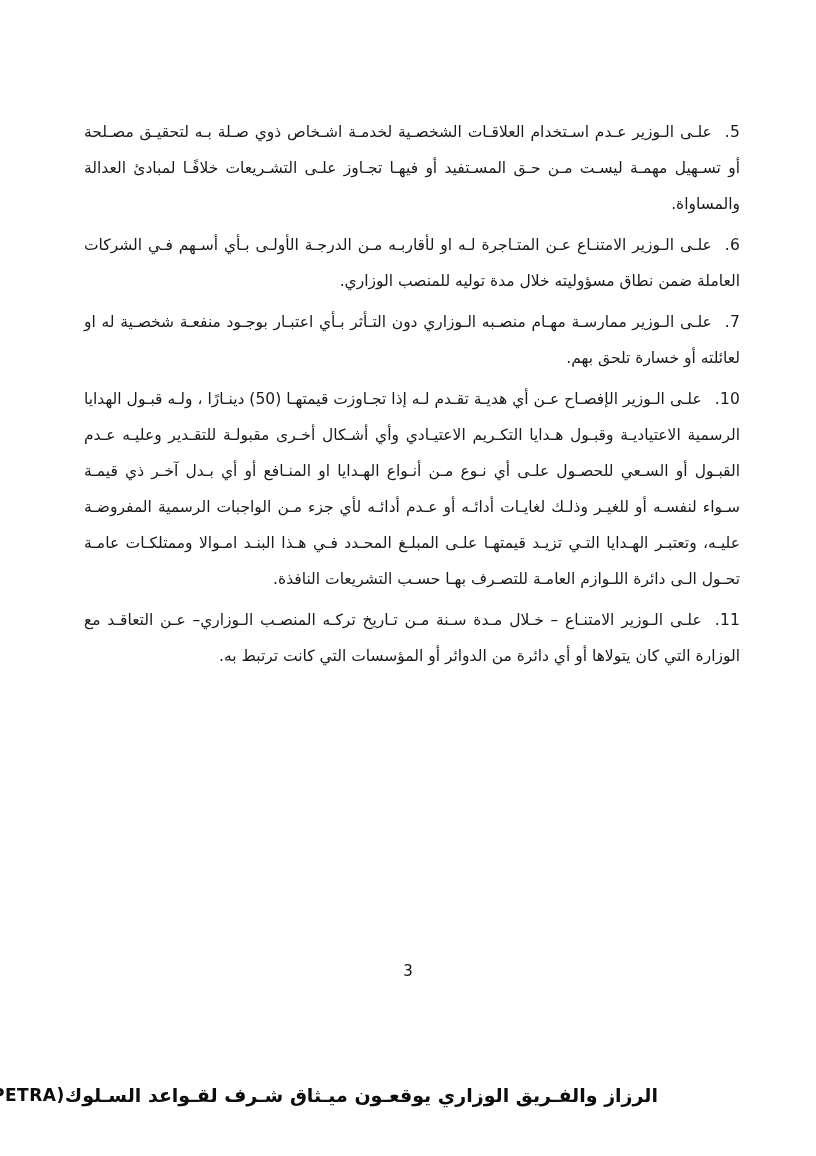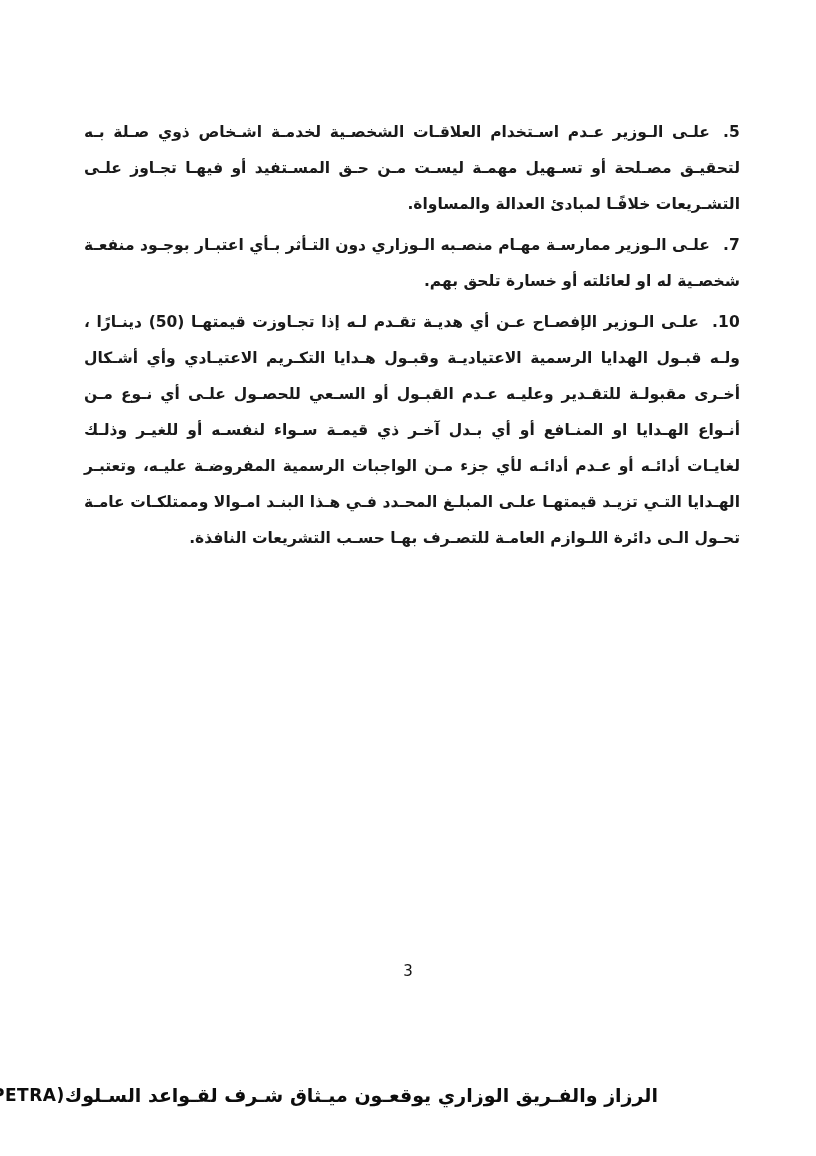--- a/index.html
+++ b/index.html
@@ -16,21 +16,20 @@
   }
 
   
   .content {
     position: absolute;
     top: 114px;
     right: 76px;
     left: 84px;
     direction: rtl;
     unicode-bidi: embed;
-    font-weight: bold;
   }
 
   .item {
     font-size: 15.5px;
     line-height: 36px;
     text-align: justify;
     text-justify: inter-word;
     margin: 0 0 5px 0;
     letter-spacing: 0.2px;
   }
@@ -76,27 +75,29 @@
 </style>
 </head>
 <body>
 
 <div class="page">
 
   <div class="content">
 
     <div class="item"><span class="num">5.</span><span class="txt">علـى الـوزير عـدم اسـتخدام العلاقـات الشخصـية لخدمـة اشـخاص ذوي صـلة بـه لتحقيـق مصـلحة أو تسـهيل مهمـة ليسـت مـن حـق المسـتفيد أو فيهـا تجـاوز علـى التشـريعات خلافًـا لمبادئ العدالة والمساواة.</span></div>
 
+    <div class="item"><span class="num">6.</span><span class="txt">علـى الـوزير الامتنـاع عـن المتـاجرة لـه او لأقاربـه مـن الدرجـة الأولـى بـأي أسـهم فـي الشركات العاملة ضمن نطاق مسؤوليته خلال مدة توليه للمنصب الوزاري.</span></div>
 
     <div class="item"><span class="num">7.</span><span class="txt">علـى الـوزير ممارسـة مهـام منصـبه الـوزاري دون التـأثر بـأي اعتبـار بوجـود منفعـة شخصـية له او لعائلته أو خسارة تلحق بهم.</span></div>
 
 
 
     <div class="item"><span class="num">10.</span><span class="txt">علـى الـوزير الإفصـاح عـن أي هديـة تقـدم لـه إذا تجـاوزت قيمتهـا (50) دينـارًا ، ولـه قبـول الهدايا الرسمية الاعتياديـة وقبـول هـدايا التكـريم الاعتيـادي وأي أشـكال أخـرى مقبولـة للتقـدير وعليـه عـدم القبـول أو السـعي للحصـول علـى أي نـوع مـن أنـواع الهـدايا او المنـافع أو أي بـدل آخـر ذي قيمـة سـواء لنفسـه أو للغيـر وذلـك لغايـات أدائـه أو عـدم أدائـه لأي جزء مـن الواجبات الرسمية المفروضـة عليـه، وتعتبـر الهـدايا التـي تزيـد قيمتهـا علـى المبلـغ المحـدد فـي هـذا البنـد امـوالا وممتلكـات عامـة تحـول الـى دائرة اللـوازم العامـة للتصـرف بهـا حسـب التشريعات النافذة.</span></div>
 
+    <div class="item"><span class="num">11.</span><span class="txt">علـى الـوزير الامتنـاع – خـلال مـدة سـنة مـن تـاريخ تركـه المنصـب الـوزاري– عـن التعاقـد مع الوزارة التي كان يتولاها أو أي دائرة من الدوائر أو المؤسسات التي كانت ترتبط به.</span></div>
 
   </div>
 
   <div class="pagenum">3</div>
 
   <div class="caption">
     <span class="caption-title">الرزاز والفـريق الوزاري يوقعـون ميـثاق شـرف لقـواعد السـلوك</span>
     <span class="caption-credit">(PETRA)</span>
   </div>
 

